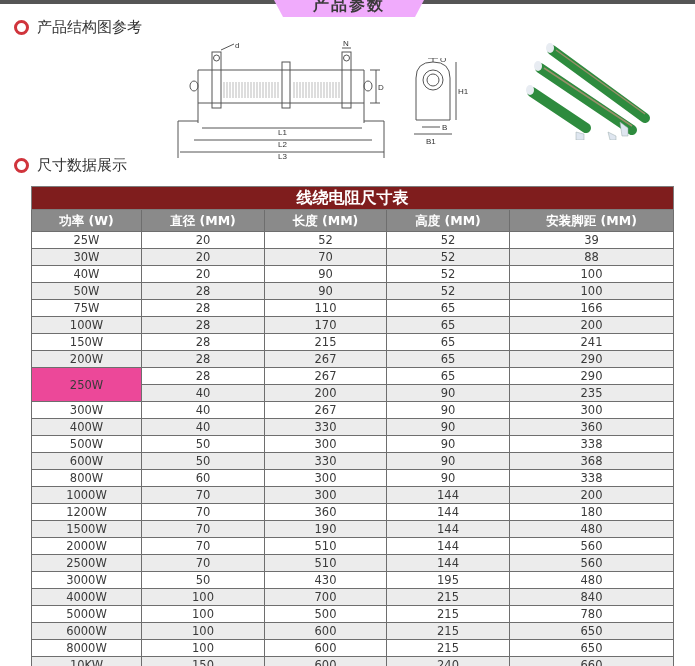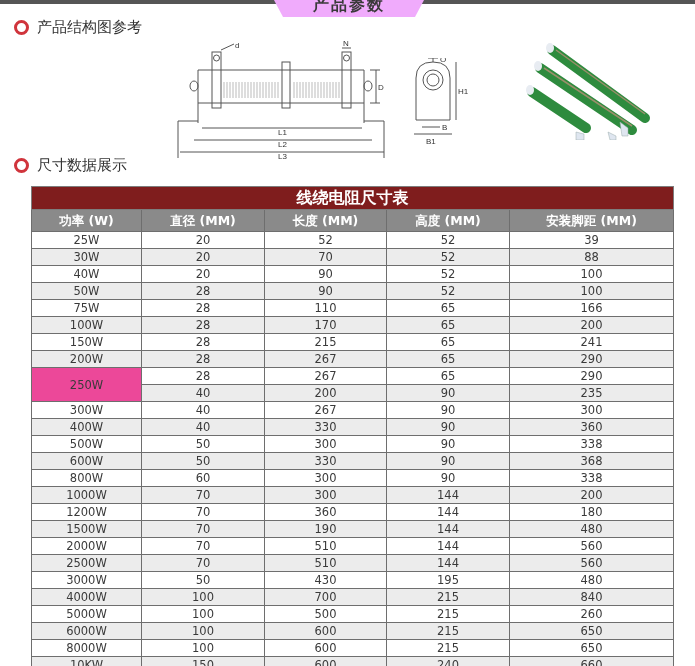--- a/index.html
+++ b/index.html
@@ -327,21 +327,21 @@
         <td>100</td>
         <td>700</td>
         <td>215</td>
         <td>840</td>
       </tr>
       <tr class="odd">
         <td>5000W</td>
         <td>100</td>
         <td>500</td>
         <td>215</td>
-        <td>260</td>
+        <td>780</td>
       </tr>
       <tr class="even">
         <td>6000W</td>
         <td>100</td>
         <td>600</td>
         <td>215</td>
         <td>650</td>
       </tr>
       <tr class="odd">
         <td>8000W</td>

